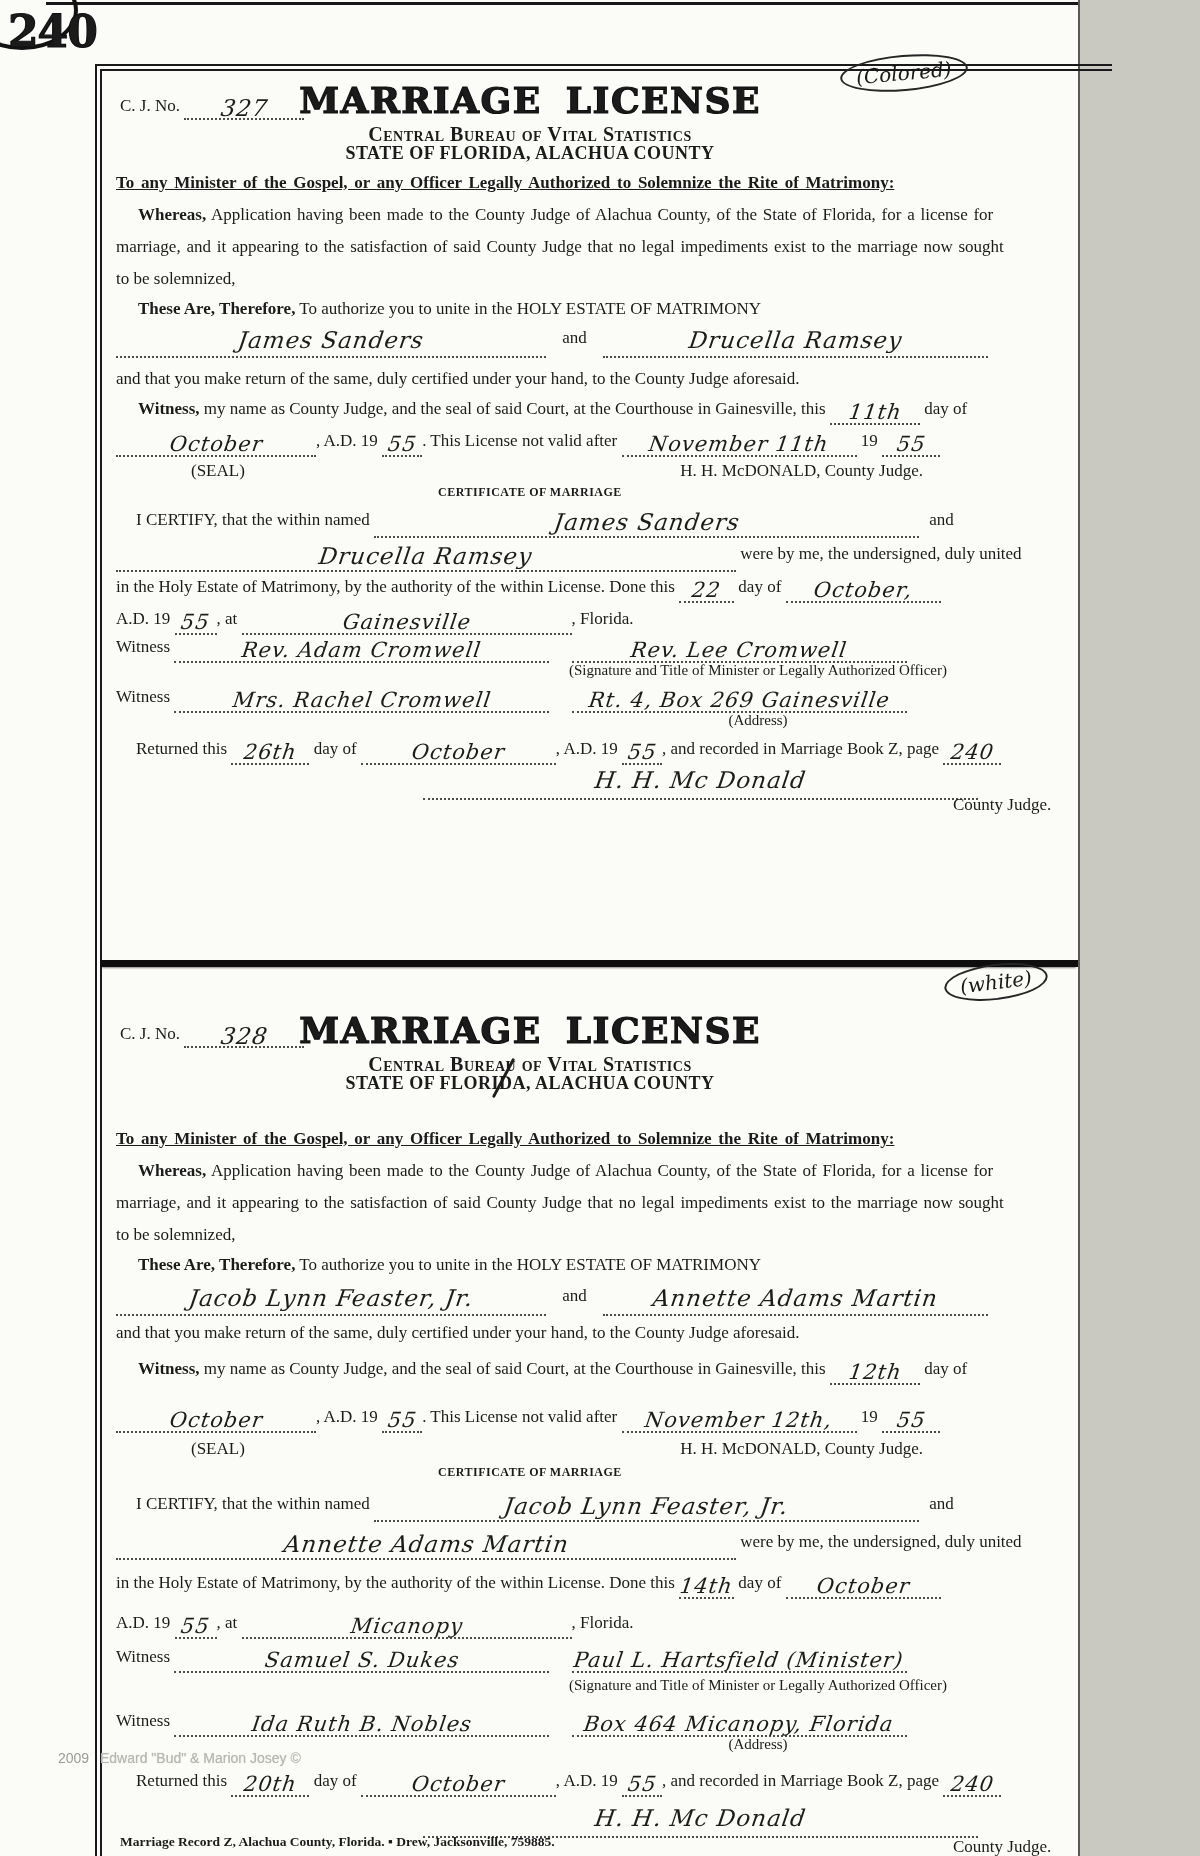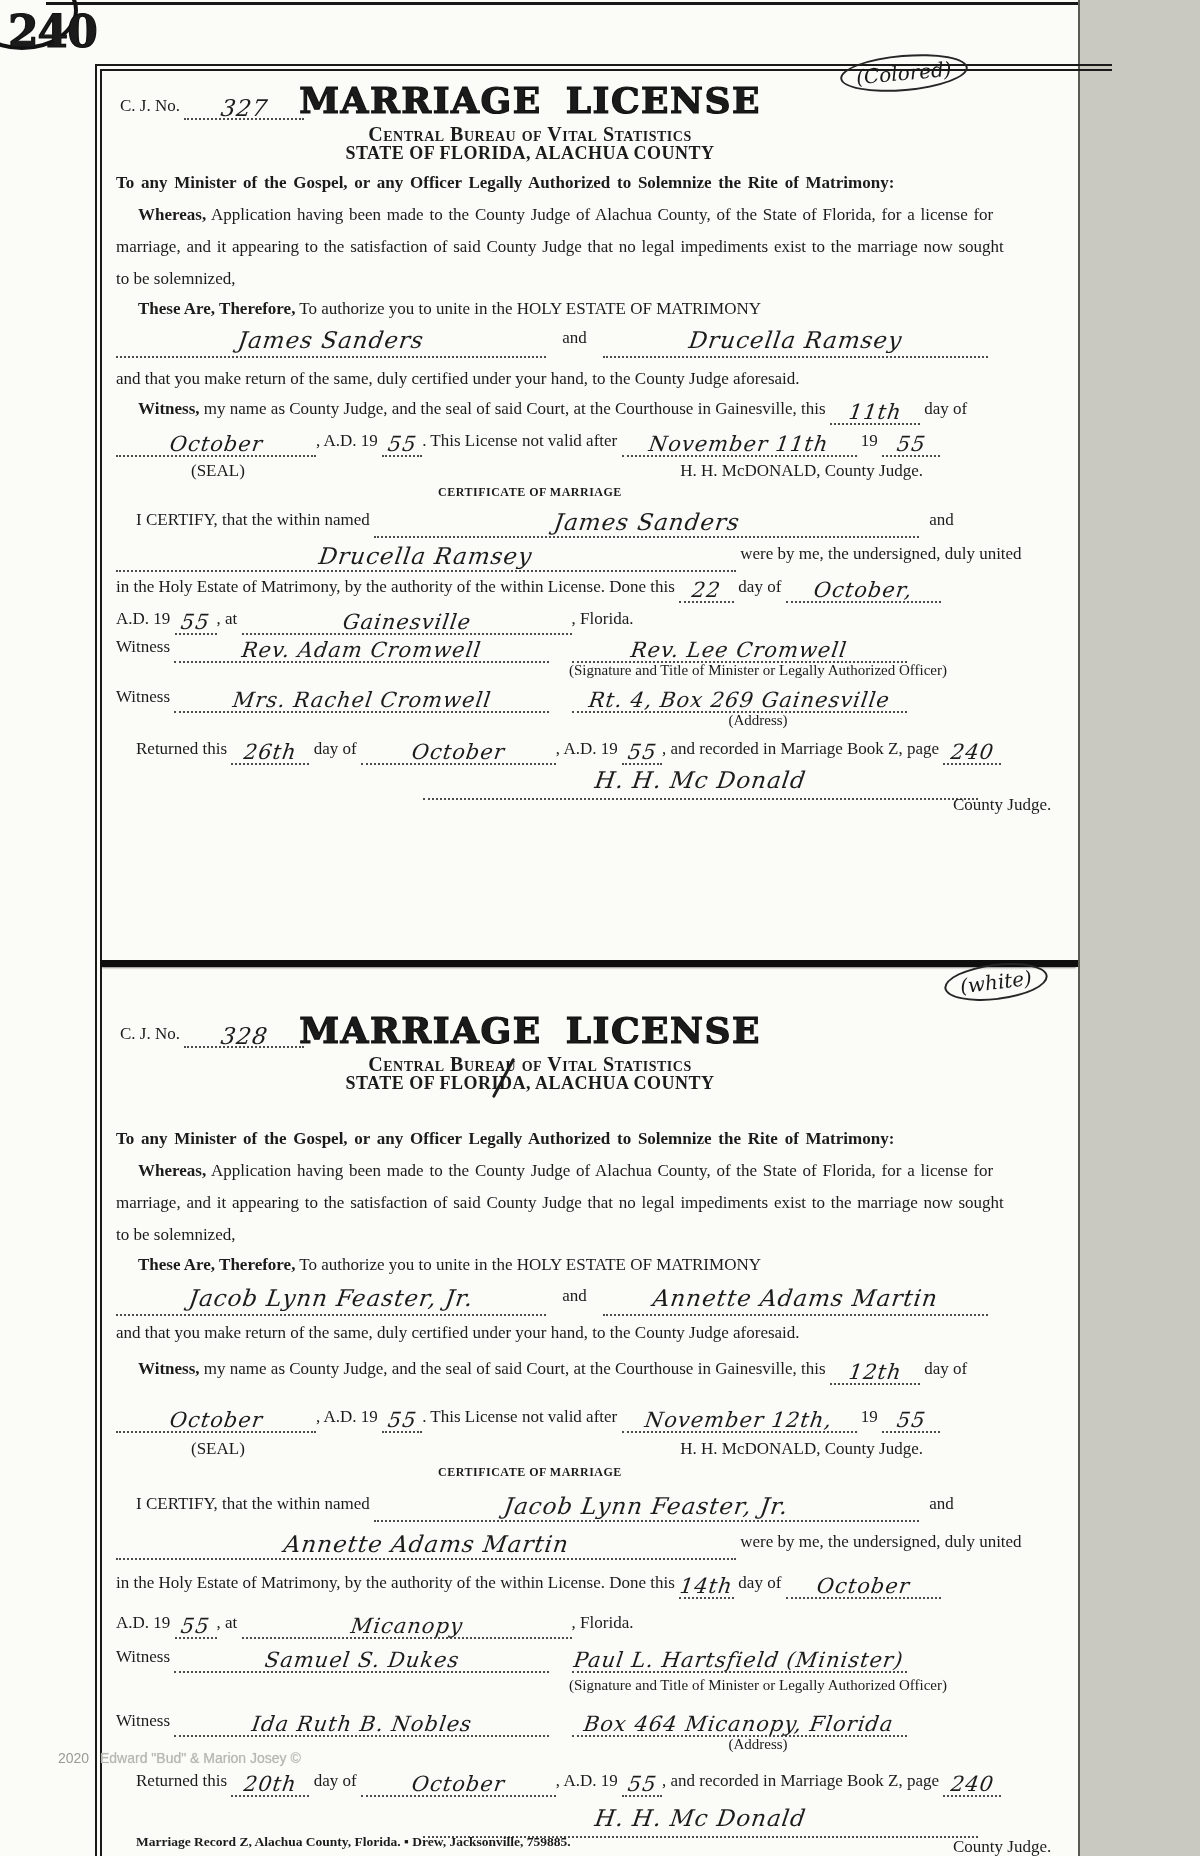--- a/index.html
+++ b/index.html
@@ -33,22 +33,22 @@
   .hw{font-family:"DejaVu Serif",serif;font-style:italic;font-size:21px;color:#1c1c1c;
         display:inline-block;transform:skewX(-8deg);letter-spacing:1px;white-space:nowrap;}
   .hw-big{font-size:23px;}
   .note{position:absolute;font-family:"DejaVu Serif",serif;font-style:italic;font-size:20px;
         color:#181818;border:2px solid #262626;border-radius:50%;padding:4px 14px;white-space:nowrap;}
   .note1{left:840px;top:55px;transform:rotate(-5deg);}
   .note2{left:944px;top:964px;transform:rotate(-7deg);z-index:3;}
   .watermark{position:absolute;top:1750px;font-family:"Liberation Sans",sans-serif;font-size:14px;}
   .wm-year{left:58px;color:#9a9a96;}
   .wm-credit{left:100px;color:#b7b7b1;text-shadow:0 0 1px #c9c9c4;}
-  .footer{position:absolute;left:136px;top:1834px;font-weight:bold;font-size:13.5px;text-align:right;}
-  .ws1{word-spacing:2.5px;} .ws2{word-spacing:1.5px;}
+  .footer{position:absolute;left:120px;top:1834px;font-weight:bold;font-size:13.5px;text-align:right;}
+  .ws1{word-spacing:2.5px;text-decoration:underline;} .ws2{word-spacing:1.5px;}
 </style>
 </head>
 <body>
 
 <div class="page">
 
   <div class="scan-strip"></div>
   <div class="scan-topline"></div>
   <div class="scan-corner"></div>
   <div class="pagenum">240</div>
@@ -230,21 +230,21 @@
       <span class="fill" style="width:195px;"><span class="hw">October</span></span><span>, A.D. 19</span>
       <span class="fill" style="width:40px;"><span class="hw">55</span></span><span>, and recorded in Marriage Book Z, page</span>
       <span class="fill" style="width:58px;"><span class="hw">240</span></span>
     </div>
     <div class="line" style="top:806px;left:315px;">
       <span class="fill" style="width:555px;height:32px;"><span class="hw hw-big">H. H. Mc Donald</span></span>
     </div>
     <div class="line" style="top:838px;left:845px;">County Judge.</div>
   </section>
 
-  <div class="watermark wm-year">2020</div>
+  <div class="watermark wm-year">2009</div>
   <div class="watermark wm-credit">Edward "Bud" &amp; Marion Josey ©</div>
 
   <div class="footer">
     <span>Marriage Record Z, Alachua County, Florida.</span>
     <span>▪</span>
     <span>Drew, Jacksonville, 759885.</span>
   </div>
 
 </div>
 

